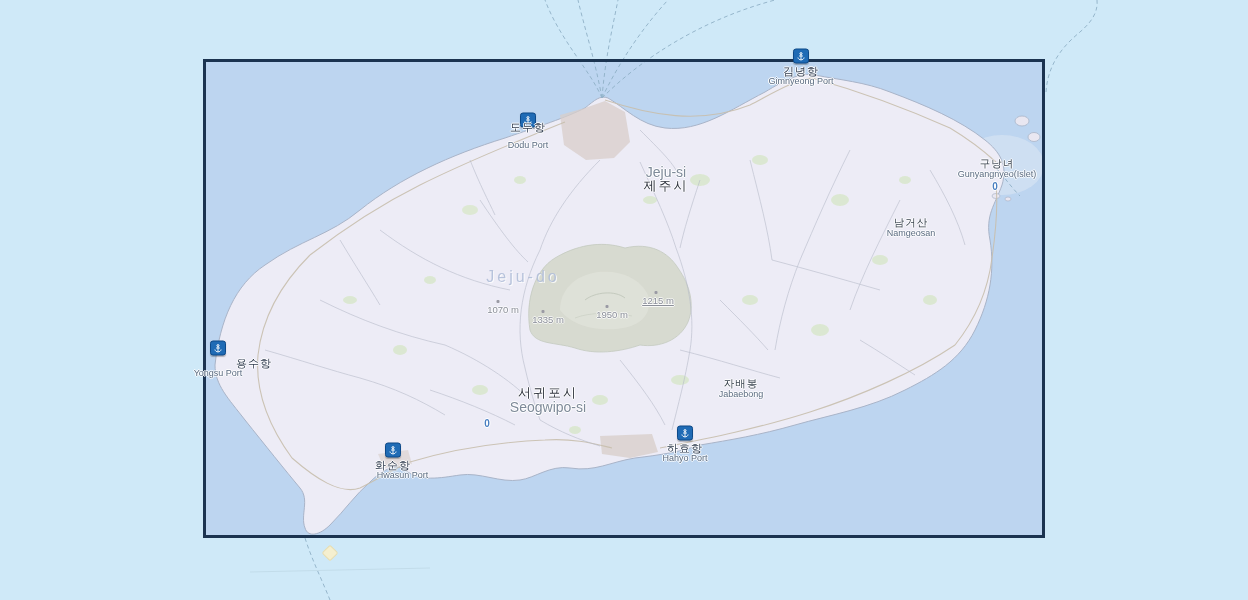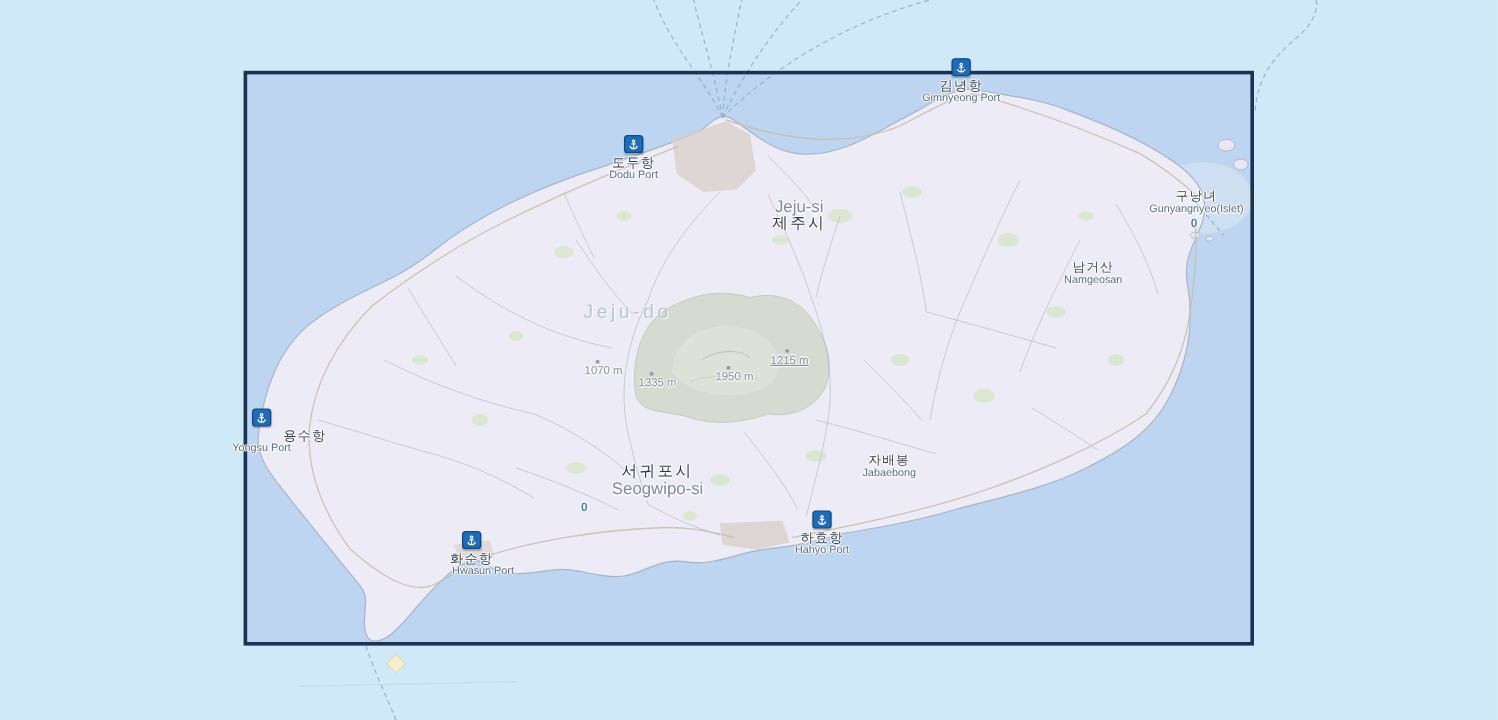--- a/index.html
+++ b/index.html
@@ -166,40 +166,40 @@
       <path d="M305,538 C 312,560 322,580 330,600"></path>
       <path d="M996,168 C 1005,178 1012,188 1020,196"></path>
     </g>
     <path d="M250,572 L430,568" stroke="#c2dcea" stroke-width="1" fill="none"></path>
   </svg>
 
   <div class="selection-rect"></div>
 
   <div class="labels">
 
-    <div class="lbl wm-en" style="left:523px;top:252px;">Jeju-do</div>
+    <div class="lbl wm-en" style="left:523px;top:268px;">Jeju-do</div>
 
     <div class="anchor-marker" style="left:801px;top:56px;">
       <span>
           <svg width="10" height="10" viewBox="0 0 12 12">
             <path d="M6 1.4 a1.2 1.2 0 1 0 0.01 0 M6 3.8 V10 M3.7 5.4 h4.6 M2.3 7.2 c0.4 2 2.1 2.9 3.7 2.9 c1.6 0 3.3 -0.9 3.7 -2.9" stroke="#fff" fill="none" stroke-width="1.1"></path>
           </svg>
         </span>
     </div>
     <div class="lbl lbl-ko" style="left:801px;top:64px;">김녕항</div>
     <div class="lbl lbl-en" style="left:801px;top:76px;">Gimnyeong Port</div>
 
     <div class="anchor-marker" style="left:528px;top:120px;">
       <span>
           <svg width="10" height="10" viewBox="0 0 12 12">
             <path d="M6 1.4 a1.2 1.2 0 1 0 0.01 0 M6 3.8 V10 M3.7 5.4 h4.6 M2.3 7.2 c0.4 2 2.1 2.9 3.7 2.9 c1.6 0 3.3 -0.9 3.7 -2.9" stroke="#fff" fill="none" stroke-width="1.1"></path>
           </svg>
         </span>
     </div>
-    <div class="lbl lbl-ko" style="left:528px;top:128px;">도두항</div>
+    <div class="lbl lbl-ko" style="left:528px;top:120px;">도두항</div>
     <div class="lbl lbl-en" style="left:528px;top:140px;">Dodu Port</div>
 
     <div class="anchor-marker" style="left:218px;top:348px;">
       <span>
           <svg width="10" height="10" viewBox="0 0 12 12">
             <path d="M6 1.4 a1.2 1.2 0 1 0 0.01 0 M6 3.8 V10 M3.7 5.4 h4.6 M2.3 7.2 c0.4 2 2.1 2.9 3.7 2.9 c1.6 0 3.3 -0.9 3.7 -2.9" stroke="#fff" fill="none" stroke-width="1.1"></path>
           </svg>
         </span>
     </div>
     <div class="lbl lbl-ko" style="left:218px;top:356px;margin-left:36px;">용수항</div>

